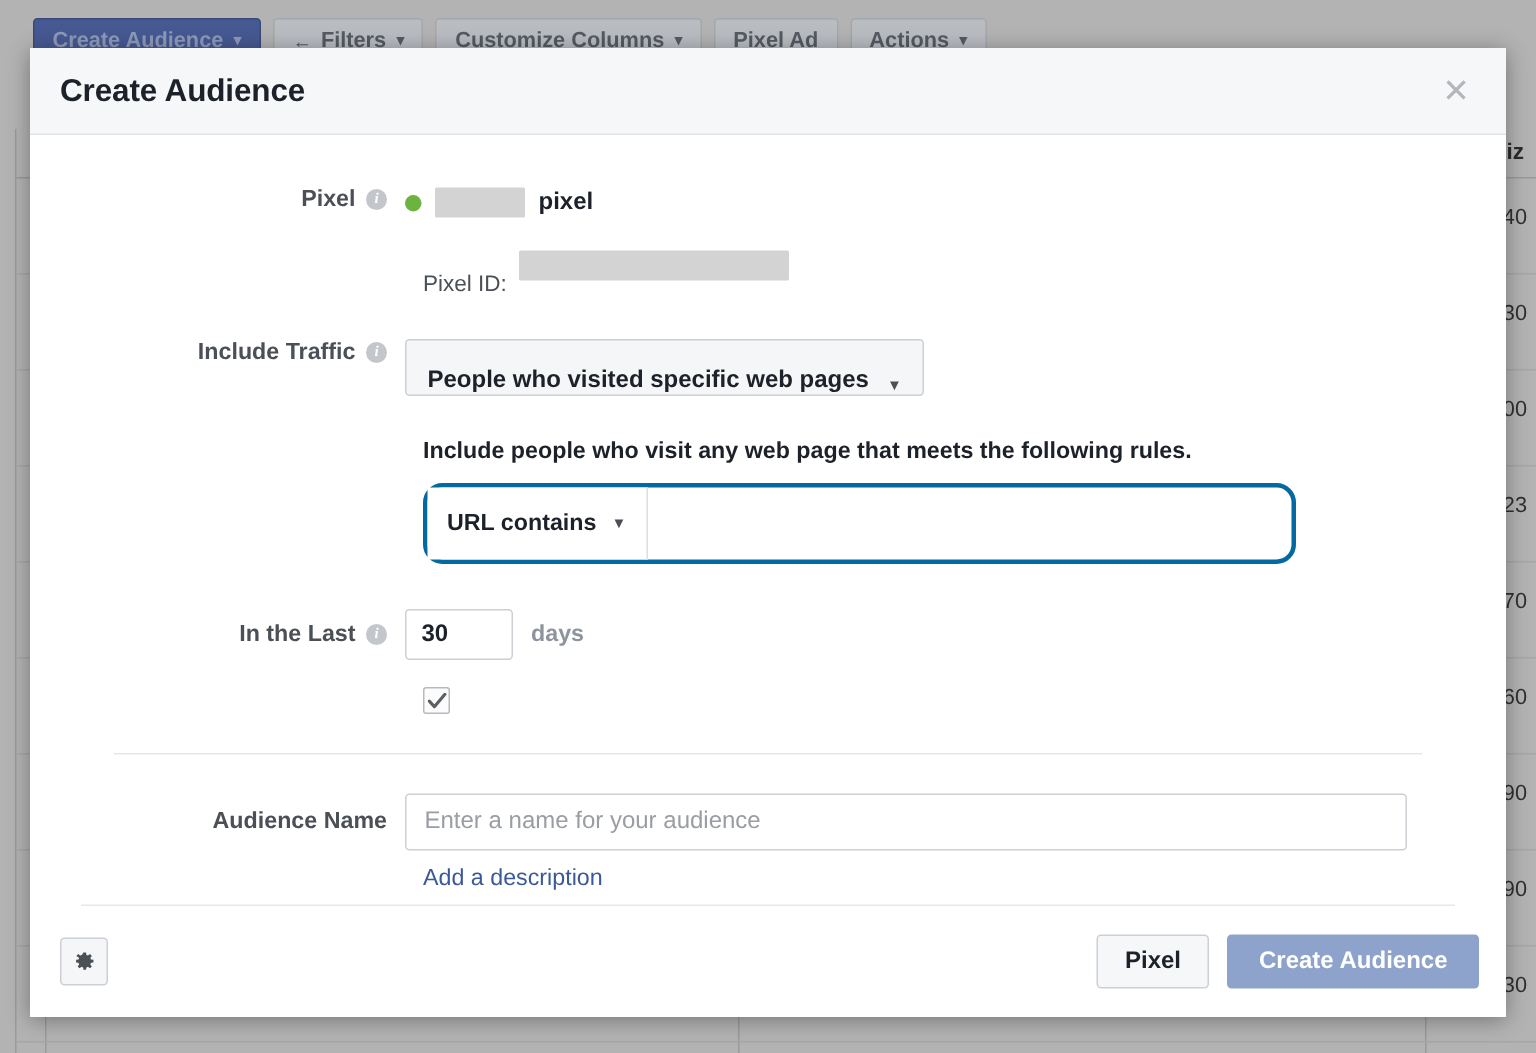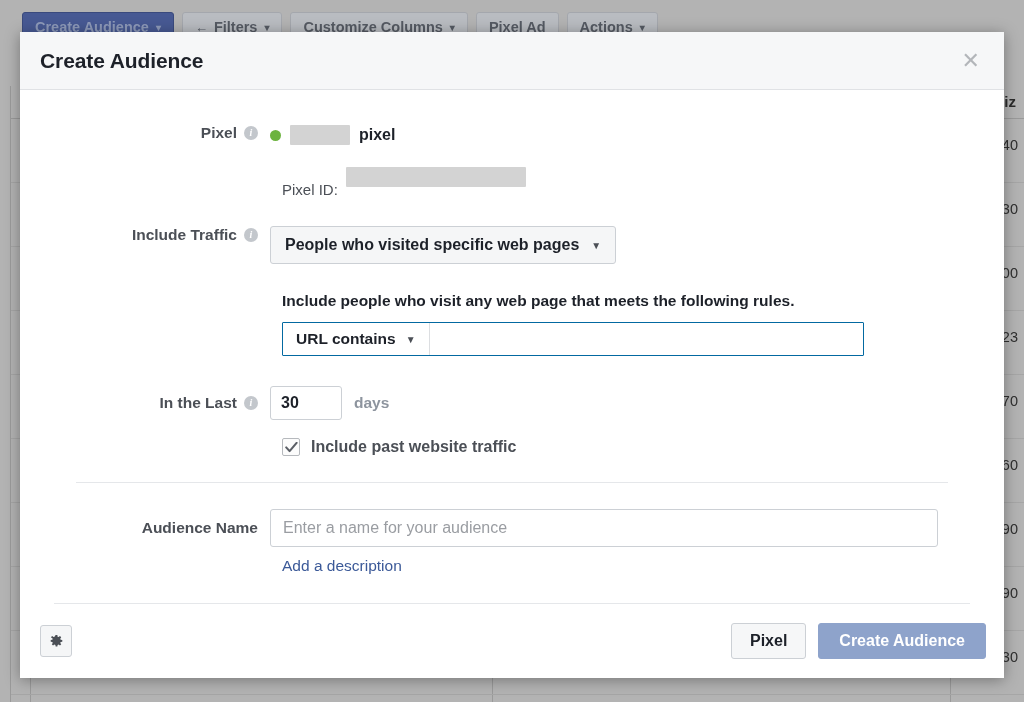--- a/index.html
+++ b/index.html
@@ -233,21 +233,21 @@
     font-size: 15px;
     color: #4b4f56;
     margin-top: 26px;
   }
   #pixel-id-redacted { width: 180px; height: 20px; }
 
   
   #traffic-row { margin-top: 28px; }
   .select-box {
     display: inline-flex;
-    align-items: center;
+    align-items: flex-end;
     height: 38px;
     box-sizing: border-box;
     padding: 0 14px;
     background: #f5f6f7;
     border: 1px solid #ccd0d5;
     border-radius: 3px;
     font-size: 16px;
     font-weight: bold;
     color: #1d2129;
     cursor: pointer;
@@ -267,23 +267,23 @@
   #rules-desc {
     font-size: 15.5px;
     font-weight: bold;
     color: #1d2129;
   }
   #rule-input-group {
     margin-top: 12px;
     display: flex;
     align-items: stretch;
     width: 582px;
-    height: 34px;
-    border: 1px solid #0369a1;
-    border-radius: 1px;
+    height: 54px;
+    border: 3px solid #0369a1;
+    border-radius: 13px;
     background: #ffffff;
     box-sizing: border-box;
   }
   #rule-operator {
     display: flex;
     align-items: center;
     padding: 0 13px;
     background: #ffffff;
     border-right: 1px solid #dcdee1;
     font-size: 15.5px;
@@ -571,21 +571,20 @@
       </div>
     </div>
 
     
     <div id="past-traffic-row">
       <span class="checkbox">
         <svg width="13" height="11" viewBox="0 0 13 11">
           <path d="M1.2 5.4 L4.6 9.1 L11.6 0.9" fill="none" stroke="#5b5f66" stroke-width="2.1" stroke-linecap="round" stroke-linejoin="round"></path>
         </svg>
       </span>
-      <span id="past-traffic-label">Include past website traffic</span>
     </div>
 
     <div id="divider"></div>
 
     
     <div class="form-row" id="name-row">
       <div class="form-label">
         <span>Audience Name</span>
       </div>
       <div class="form-control">

